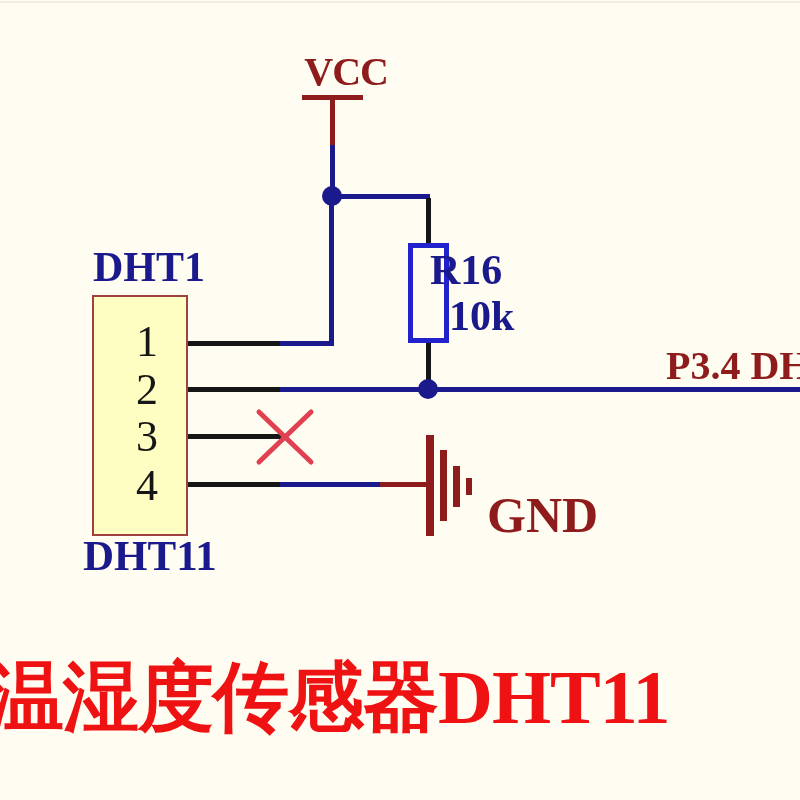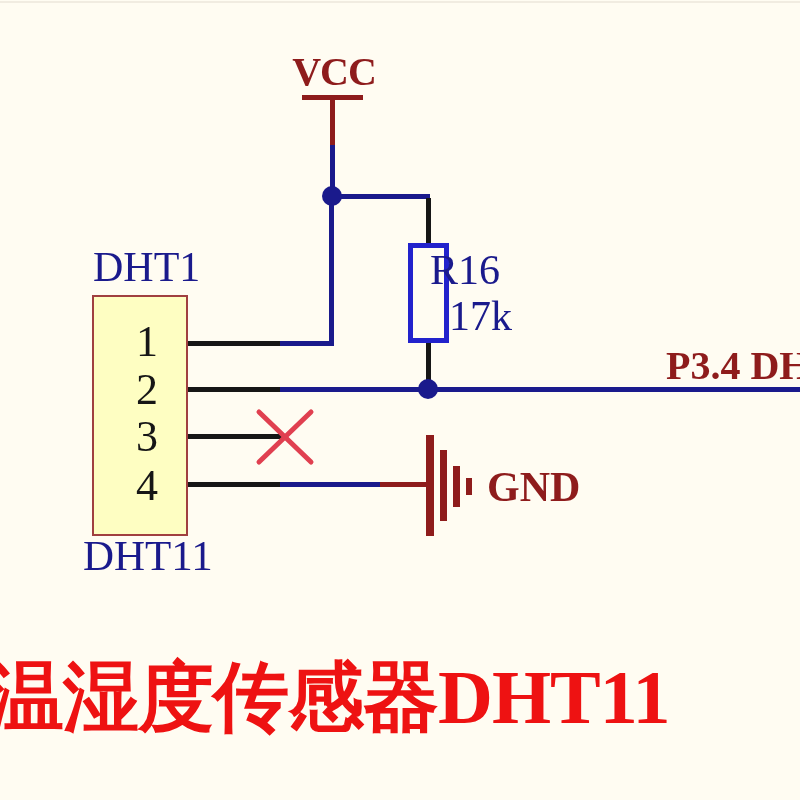--- a/index.html
+++ b/index.html
@@ -28,30 +28,30 @@
   }
   .abs { position: absolute; }
   .wire-blue { background: var(--wire-blue); }
   .wire-black { background: var(--pin-black); }
   .wire-red { background: var(--power-dark-red); }
   .dot {
     width: 20px; height: 20px;
     border-radius: 50%;
     background: var(--wire-blue);
   }
-  .navy-text { color: var(--wire-blue); font-weight: normal; }
+  .navy-text { color: var(--wire-blue); font-weight: bold; }
   .darkred-text { color: var(--power-dark-red); font-weight: bold; }
   .pin-number {
     color: var(--pin-black);
     font-size: 44px;
     line-height: 44px;
     width: 66px;
     text-align: right;
   }
-  #vcc-label { left: 280px; top: 52px; width: 108px; text-align: center; font-size: 40px; line-height: 40px; letter-spacing: -1px; }
+  #vcc-label { left: 280px; top: 52px; width: 108px; text-align: right; font-size: 40px; line-height: 40px; letter-spacing: -1px; }
   #vcc-bar { left: 302px; top: 95px; width: 61px; height: 5px; }
   #vcc-stem-red { left: 330px; top: 100px; width: 5px; height: 45px; }
   #vcc-stem-blue { left: 330px; top: 145px; width: 5px; height: 53px; }
   #junction-dot-top { left: 322px; top: 186px; }
   #wire-top-horizontal { left: 332px; top: 194px; width: 98px; height: 5px; }
   #resistor-pin-top { left: 426px; top: 198px; width: 5px; height: 46px; }
   #resistor-body {
     left: 408px; top: 243px; width: 41px; height: 100px;
     border: 5px solid var(--component-blue);
     background: transparent;
@@ -79,21 +79,21 @@
   #pin-num-1 { left: 92px; top: 320px; }
   #pin-num-2 { left: 92px; top: 368px; }
   #pin-num-3 { left: 92px; top: 415px; }
   #pin-num-4 { left: 92px; top: 464px; }
   #connector-part { left: 83px; top: 534px; font-size: 43px; line-height: 43px; }
   .gnd-bar { background: var(--power-dark-red); }
   #gnd-bar-1 { left: 426px; top: 435px; width: 8px; height: 101px; }
   #gnd-bar-2 { left: 440px; top: 450px; width: 7px; height: 71px; }
   #gnd-bar-3 { left: 453px; top: 466px; width: 7px; height: 41px; }
   #gnd-bar-4 { left: 466px; top: 478px; width: 6px; height: 17px; }
-  #gnd-label { left: 487px; top: 466px; font-size: 42px; line-height: 42px; }
+  #gnd-label { left: 487px; top: 494px; font-size: 50px; line-height: 42px; }
   #net-label { left: 666px; top: 346px; font-size: 40px; line-height: 40px; white-space: nowrap; }
   #schematic-title {
     left: -12px; top: 652px;
     font-size: 76px; line-height: 90px;
     font-weight: bold;
     color: var(--title-red);
     white-space: nowrap;
     letter-spacing: -1px;
   }
   #top-edge-line { left: 0; top: 1px; width: 800px; height: 2px; background: #F1ECE1; }
@@ -108,21 +108,21 @@
   <div id="vcc-label" class="abs darkred-text">VCC</div>
   <div id="vcc-bar" class="abs wire-red"></div>
   <div id="vcc-stem-red" class="abs wire-red"></div>
   <div id="vcc-stem-blue" class="abs wire-blue"></div>
   <div id="junction-dot-top" class="abs dot"></div>
 
   <div id="wire-top-horizontal" class="abs wire-blue"></div>
   <div id="resistor-pin-top" class="abs wire-black"></div>
   <div id="resistor-body" class="abs"></div>
   <div id="resistor-designator" class="abs navy-text">R16</div>
-  <div id="resistor-value" class="abs navy-text">17k</div>
+  <div id="resistor-value" class="abs navy-text">10k</div>
   <div id="resistor-pin-bottom" class="abs wire-black"></div>
   <div id="junction-dot-net" class="abs dot"></div>
 
   <div id="net-wire" class="abs wire-blue"></div>
   <div id="net-label" class="abs darkred-text">P3.4 DH</div>
 
   <div id="wire-riser" class="abs wire-blue"></div>
   <div id="pin1-wire-blue" class="abs wire-blue"></div>
 
   <div id="pin1-stub" class="abs wire-black"></div>

